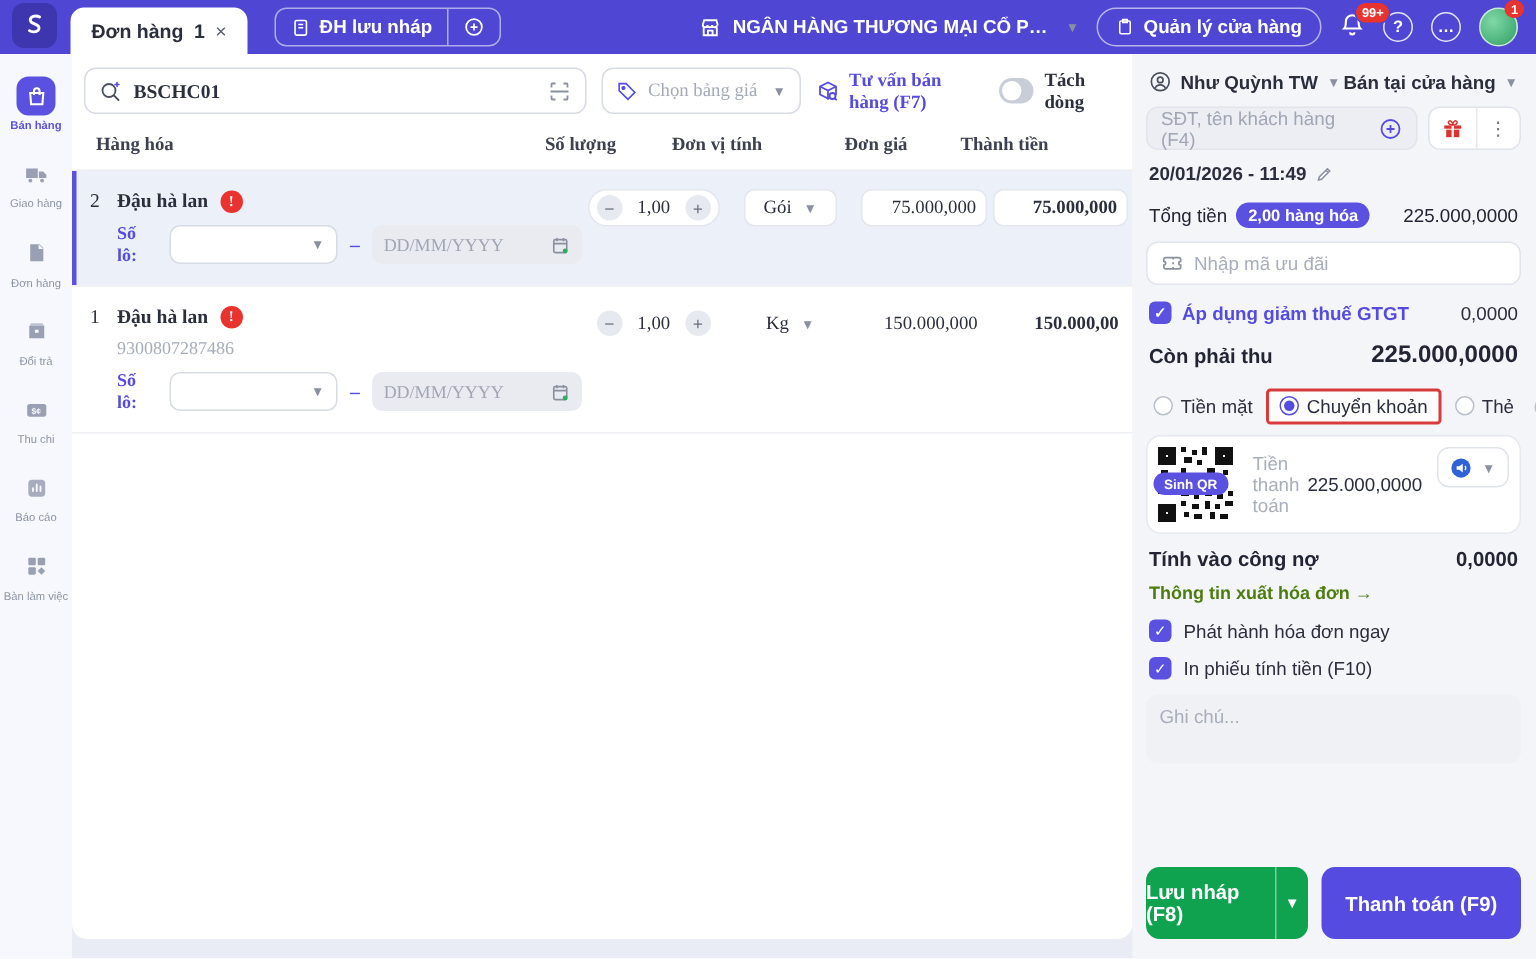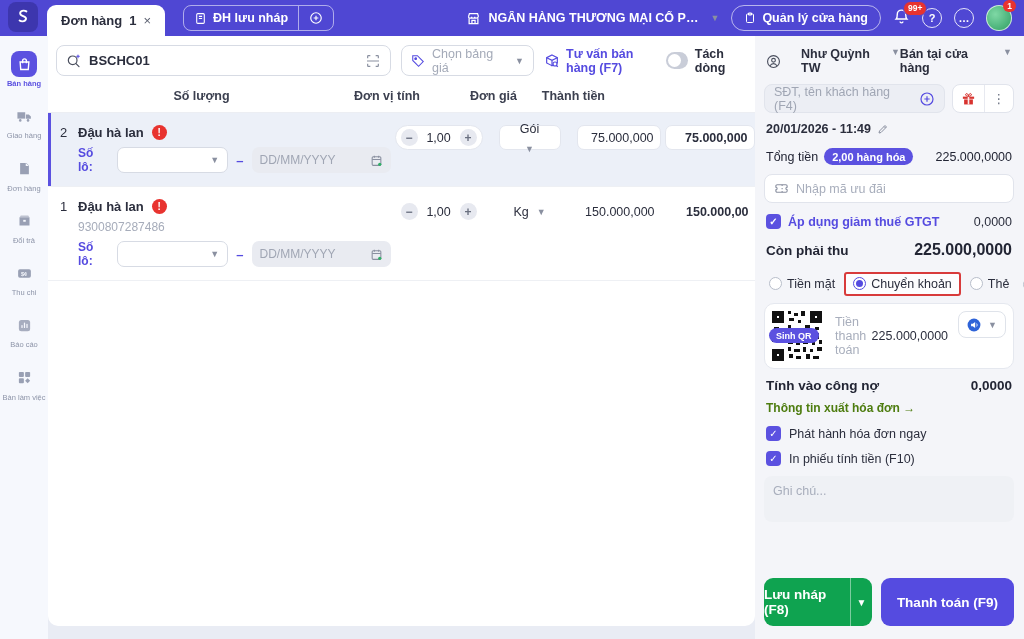--- a/index.html
+++ b/index.html
@@ -28,21 +28,21 @@
 
   
   .sidebar { position:absolute; top:36px; left:0; width:48px; bottom:0; background:#f6f8fd; display:flex; flex-direction:column; align-items:center; padding-top:10px; gap:4px; }
   .side-item { width:48px; display:flex; flex-direction:column; align-items:center; gap:3px; padding:5px 0 6px; cursor:pointer; }
   .side-ico { width:26px; height:26px; border-radius:8px; display:flex; align-items:center; justify-content:center; color:#99a0b4; }
   .side-item.active .side-ico { background:#5b51e0; color:#fff; }
   .side-label { font-size:7.5px; color:#8d94a8; text-align:center; line-height:1.1; }
   .side-item.active .side-label { color:#5b51e0; font-weight:700; }
 
   
-  .main { position:absolute; top:36px; left:48px; width:707px; bottom:13px; background:#fff; border-radius:0 0 10px 10px; overflow:hidden; }
+  .main { position:absolute; top:36px; left:48px; width:707px; bottom:13px; background:#fff; border-radius:0 0 10px 10px; overflow:hidden;font-family:Liberation Serif, serif; }
   .toolbar { display:flex; align-items:center; gap:10px; padding:9px 10px 7px 8px; }
   .searchbox { flex:0 0 335px; height:31px; border:1px solid #d7dbe4; border-radius:8px; display:flex; align-items:center; padding:0 9px; gap:7px; background:#fff; }
   .searchbox input { border:0; outline:0; flex:1; font-size:13px; font-weight:600; color:#2b2e3d; font-family:inherit; background:transparent; }
   .select-price { flex:0 0 133px; height:31px; border:1px solid #d7dbe4; border-radius:8px; display:flex; align-items:center; gap:7px; padding:0 9px; color:#a4aab8; font-size:12.5px; }
   .select-price .chev { margin-left:auto; color:#8a90a0; }
   .consult { display:flex; align-items:center; gap:6px; color:#554be0; font-size:12.5px; font-weight:600; cursor:pointer; }
   .toggle-wrap { margin-left:auto; display:flex; align-items:center; gap:7px; font-size:12.5px; font-weight:600; color:#2b2e3d; padding-right:4px; }
   .toggle { width:30px; height:17px; border-radius:9px; background:#c9cdd8; position:relative; }
   .toggle::after { content:""; position:absolute; width:13px; height:13px; border-radius:50%; background:#fff; top:2px; left:2px; }
 
@@ -63,31 +63,31 @@
   .lot-select { width:118px; height:26px; background:#fff; border:1px solid #d7dbe4; border-radius:7px; display:flex; align-items:center; justify-content:flex-end; padding:0 8px; color:#8a90a0; }
   .lot-dash { color:#554be0; font-weight:700; }
   .date-input { width:148px; height:26px; background:#e9ebf1; border-radius:7px; display:flex; align-items:center; padding:0 8px; color:#a0a6b4; font-size:12px; gap:6px; }
   .date-input .cal { margin-left:auto; }
 
   .stepper { height:25px; display:flex; align-items:center; justify-content:center; gap:7px; margin:0 auto; border-radius:13px; padding:0 5px; }
   .selected .stepper { background:#fff; border:1px solid #e3e6ee; }
   .step-btn { width:17px; height:17px; border-radius:50%; background:#e7e9f0; color:#6a7080; display:flex; align-items:center; justify-content:center; font-size:12px; font-weight:700; line-height:1; }
   .step-val { font-size:12.5px; color:#2b2e3d; min-width:28px; text-align:center; }
   .unit-box { height:25px; display:flex; align-items:center; justify-content:center; gap:8px; margin:0 auto; padding:0 10px; border-radius:7px; font-size:12.5px; color:#2b2e3d; }
-  .selected .unit-box { background:#fff; border:1px solid #e3e6ee; min-width:62px;flex-direction:column; }
+  .selected .unit-box { background:#fff; border:1px solid #e3e6ee; min-width:62px; }
   .chev-s { color:#8a90a0; font-size:9px; }
   .num-box { height:25px; display:flex; align-items:center; justify-content:flex-end; padding:0 6px; border-radius:7px; font-size:12.5px; color:#2b2e3d; overflow:hidden; white-space:nowrap; margin-left:4px; }
   .selected .num-box { background:#fff; border:1px solid #e3e6ee; }
   .num-box.bold { font-weight:700; }
   .row-actions { display:flex; align-items:center; gap:8px; justify-content:flex-end; padding-right:6px; color:#9aa0af; }
 
   
   .panel { position:absolute; top:36px; left:755px; right:0; bottom:0; background:#f4f5f9; padding:8px 10px 0 9px; font-size:12.5px; }
   .staff-row { display:flex; align-items:center; justify-content:space-between; padding:3px 2px 9px; }
-  .staff-left, .channel { display:flex; gap:20px; font-weight:600; color:#2b2e3d; font-size:12.5px; }
+  .staff-left, .channel { display:flex; align-items:center; gap:6px; font-weight:600; color:#2b2e3d; font-size:12.5px; }
   .cust-row { display:flex; align-items:flex-end; gap:7px; }
   .cust-input { flex:1; height:29px; background:#eceef4; border:1px solid #e1e4ec; border-radius:8px; display:flex; align-items:center; padding:0 9px; color:#a0a6b4; gap:6px; }
   .cust-input .addc { margin-left:auto; color:#554be0; }
   .gift-group { height:29px; background:#fff; border:1px solid #e1e4ec; border-radius:8px; display:flex; align-items:center; }
   .gift-seg { padding:0 8px; display:flex; align-items:center; height:100%; }
   .gift-group .gdiv { width:1px; height:100%; background:#e7e9f0; }
   .dt-row { display:flex; align-items:center; gap:6px; padding:9px 2px 7px; font-weight:600; color:#2b2e3d; font-size:12.5px; }
   .sumline { display:flex; align-items:center; padding:5px 2px; }
   .sumline .rv { margin-left:auto; }
   .badge-pill { background:#5b51e0; color:#fff; border-radius:10px; font-size:11px; font-weight:700; padding:2.5px 8px; margin-left:6px; }
@@ -308,20 +308,21 @@
         </span>
         <span>Tư vấn bán hàng (F7)</span>
       </div>
       <div class="toggle-wrap">
         <div class="toggle"></div>
         <span>Tách dòng</span>
       </div>
     </div>
 
     <div class="grid-cols thead">
+      <div>Hàng hóa</div>
       <div class="c">Số lượng</div>
       <div class="c">Đơn vị tính</div>
       <div class="r">Đơn giá</div>
       <div class="r">Thành tiền</div>
       <div></div>
     </div>
 
     <div class="grid-cols prod-row selected">
       <div class="pcell">
         <div class="pline">

